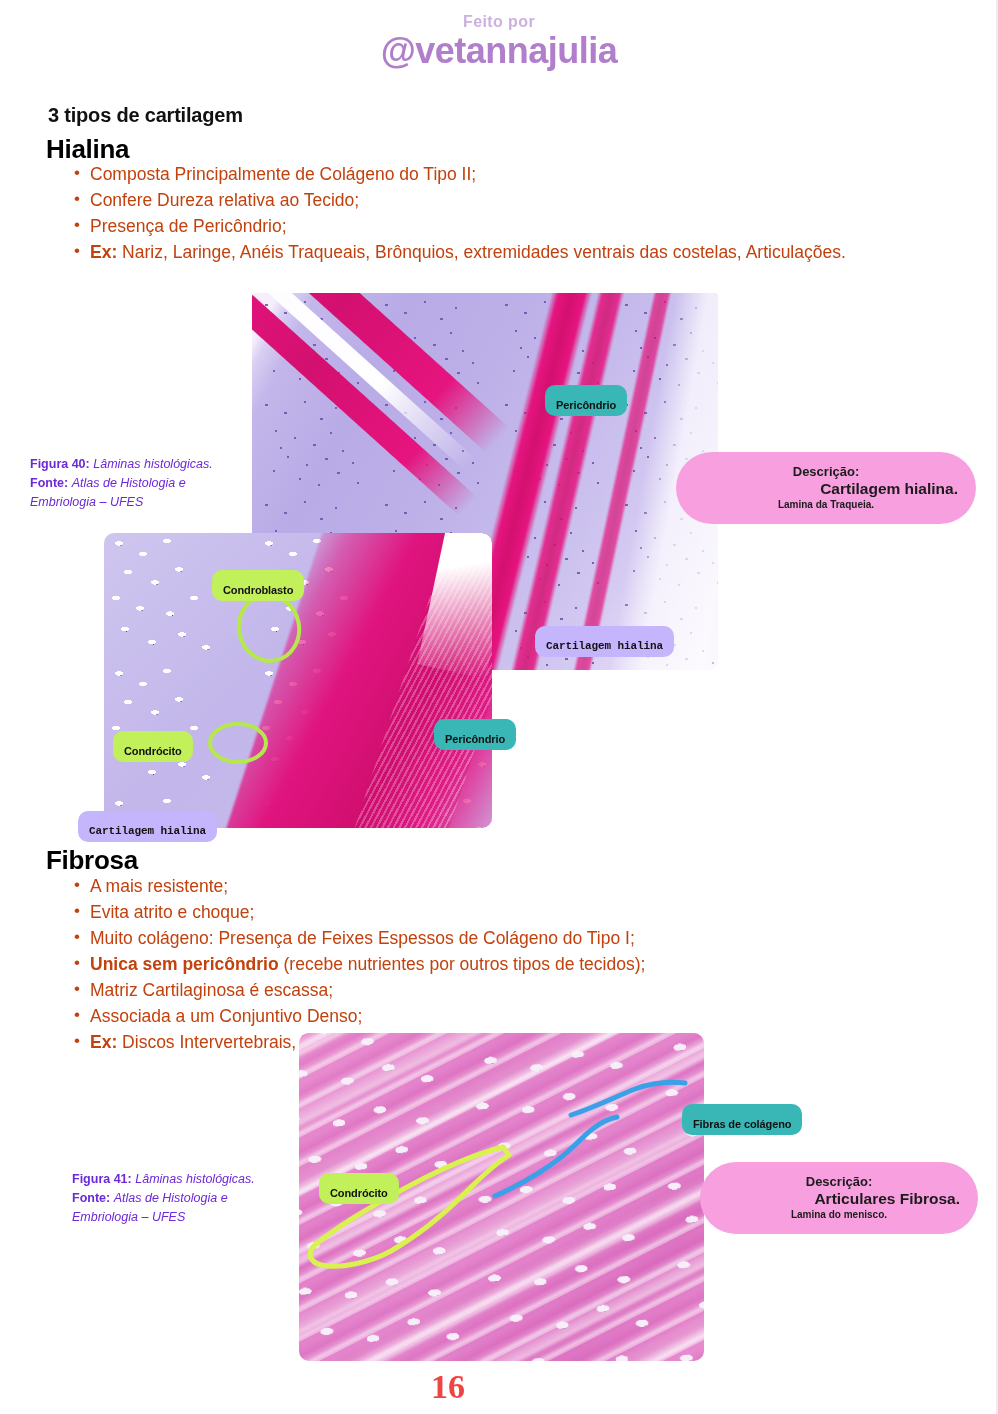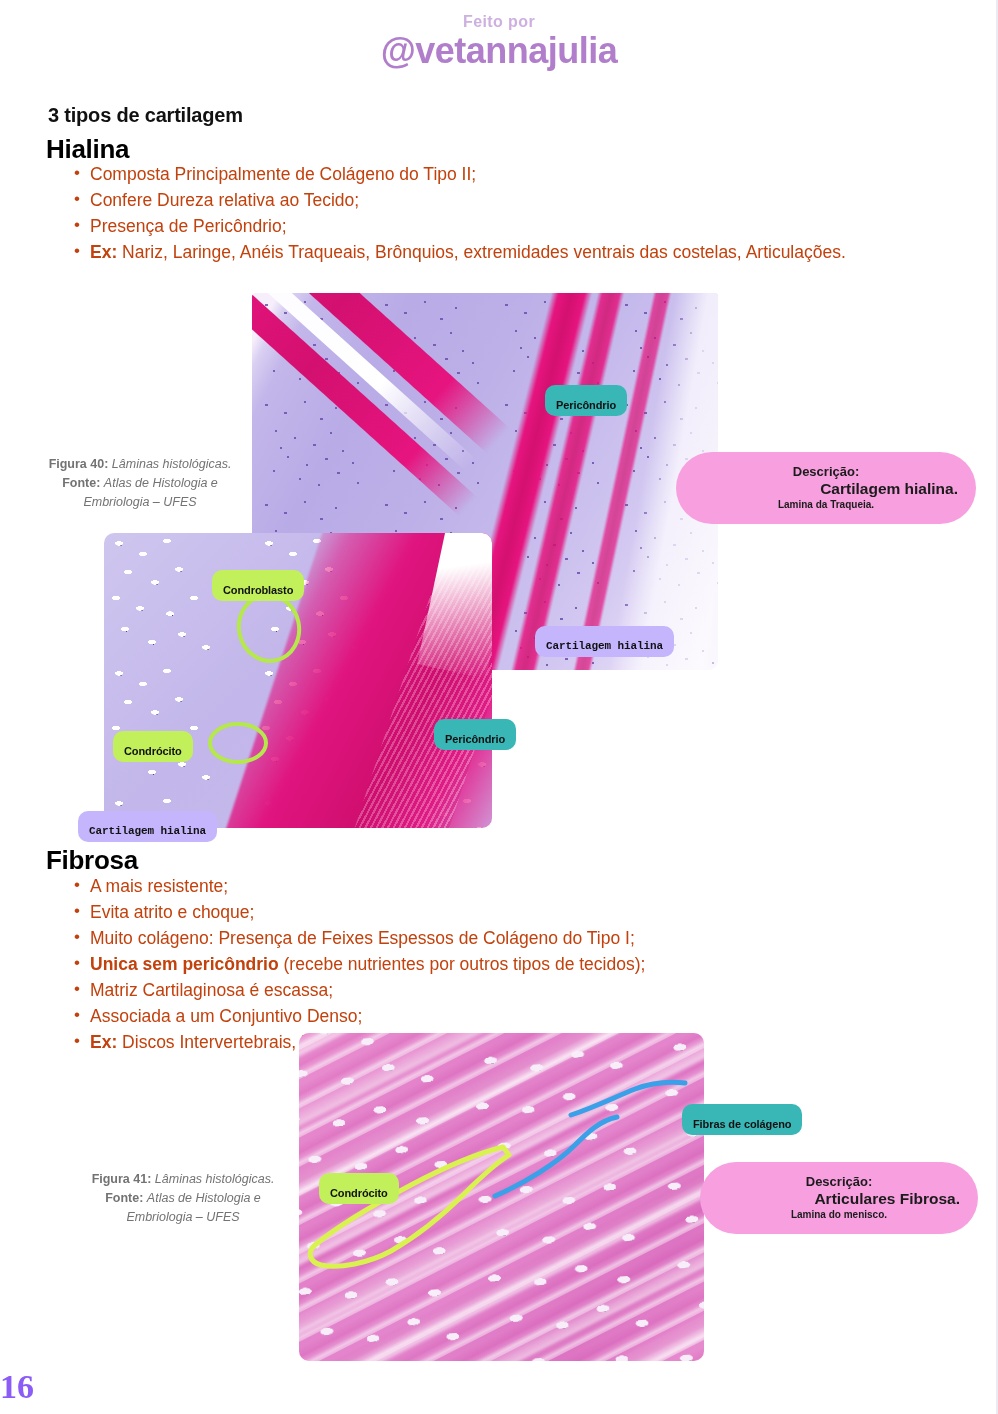--- a/index.html
+++ b/index.html
@@ -81,24 +81,23 @@
   }
   li.justify { text-align: justify; }
   li b { font-weight: 800; }
 
   #list-hialina { left: 48px; top: 162px; width: 912px; }
   #list-fibrosa { left: 48px; top: 874px; width: 912px; }
 
   
   .caption {
     position: absolute;
-    text-align: center;
     font-size: 12.5px;
     line-height: 1.5;
-    color: #737373;
+    color: #6d28d9;
   }
   .caption b { font-weight: 800; }
   .caption i { font-style: italic; }
   #cap-40 { left: 30px; top: 455px; width: 220px; }
   #cap-41 { left: 72px; top: 1170px; width: 222px; }
 
   
   .desc-pill {
     position: absolute;
     background: #f79fdf;
@@ -320,24 +319,25 @@
   .lbl-yellow { background: #c4b5fd; font-family: Liberation Mono, monospace; }
   .lbl-green  { background: #c2f05a; }
 
   
   .outline { position: absolute; pointer-events: none; }
 
   
   .pageno {
     position: absolute;
     left: 0; top: 1368px; width: 896px;
+    text-align: center;
     font-family: "Liberation Serif", serif;
     font-size: 34px;
     font-weight: 700;
-    color: #8b5cf6;
+    color: #ef4444;
   }
   .edge-line {
     position: absolute;
     right: 0; top: 0; width: 2px; height: 1414px;
     background: #efe9f4;
   }
 </style>
 </head>
 <body>
 

